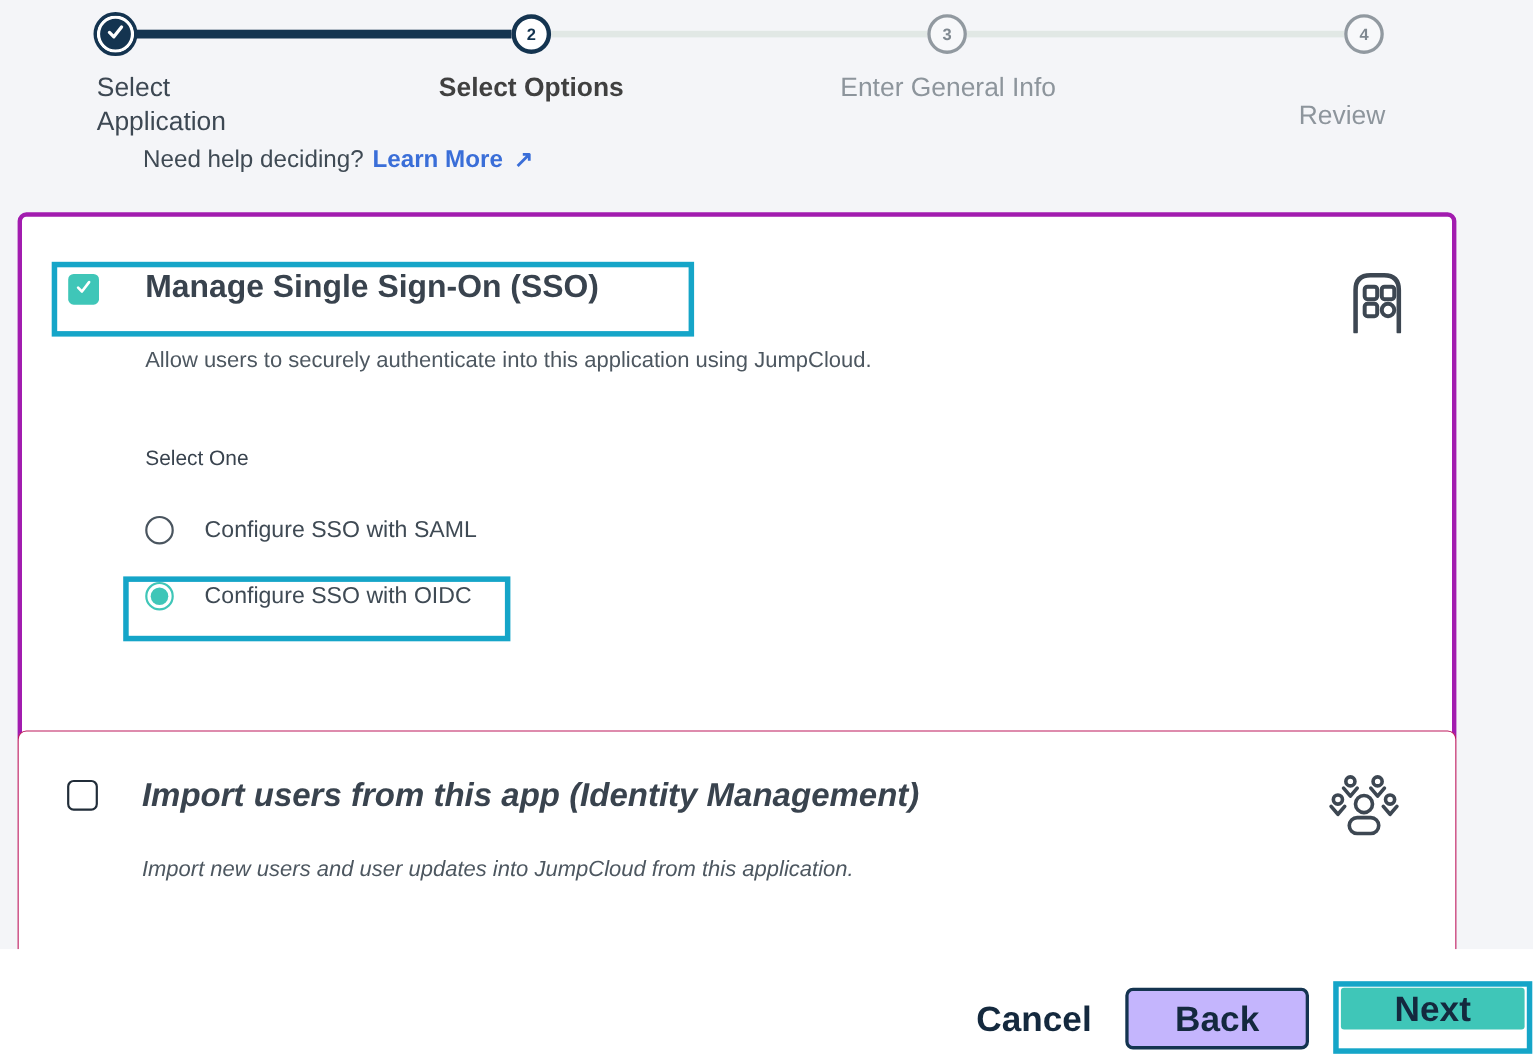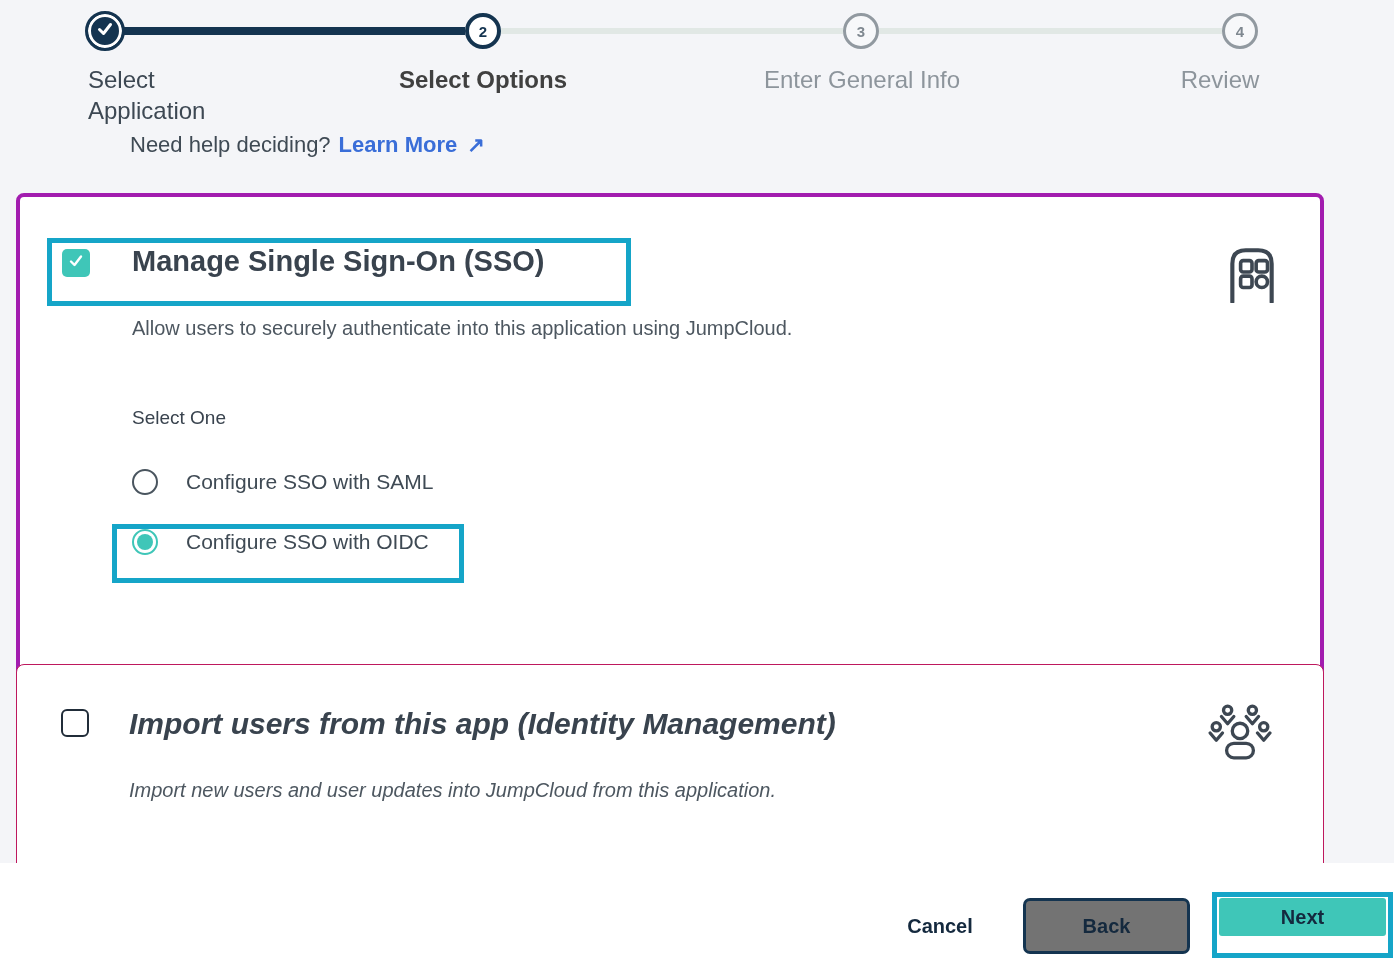--- a/index.html
+++ b/index.html
@@ -55,23 +55,23 @@
   .radio-off{border:2px solid #4a555f;background:#fff;}
   .radio-on{border:2px solid #3fc6b8;background:#fff;display:flex;align-items:center;justify-content:center;}
   .radio-dot{width:16px;height:16px;border-radius:50%;background:#3fc6b8;}
   .radio-label{font-size:21px;color:#3f4a54;}
 
   .card-icon{position:absolute;}
 
   
   .footer{position:absolute;left:0;top:863px;width:1394px;height:97px;background:#fff;}
   .btn{position:absolute;box-sizing:border-box;display:flex;align-items:center;justify-content:center;
-       font-family:"Liberation Sans", sans-serif;font-size:20px;font-weight:600;color:#14293e;cursor:pointer;}
+       font-family:"Liberation Sans", sans-serif;font-size:32px;font-weight:600;color:#14293e;cursor:pointer;}
   .btn-cancel{left:885px;top:45px;width:110px;height:36px;background:transparent;border:none;}
-  .btn-back{left:1023px;top:35px;width:167px;height:56px;background:#737373;
+  .btn-back{left:1023px;top:35px;width:167px;height:56px;background:#c4b5fd;
             border:3px solid #143450;border-radius:7px;}
   .btn-next{left:1219px;top:35px;width:167px;height:38px;background:#3fc6b8;border:none;border-radius:3px;}
 
   
   .hl{position:absolute;border:5px solid #15a5c8;box-sizing:border-box;pointer-events:none;}
   .hl-title{left:47px;top:238px;width:584px;height:68px;}
   .hl-radio{left:112px;top:524px;width:352px;height:59px;}
   .hl-next{left:1212px;top:892px;width:181px;height:66px;}
 </style>
 </head>
@@ -98,21 +98,21 @@
     <div class="step-circle circle-todo" style="left:843px;">
       <span>3</span>
     </div>
     <div class="step-circle circle-todo" style="left:1222px;">
       <span>4</span>
     </div>
 
     <div class="step-label label-done">Select Application</div>
     <div class="step-label label-active">Select Options</div>
     <div class="step-label label-todo" style="left:732px;width:260px;">Enter General Info</div>
-    <div class="step-label label-todo" style="left:1120px;width:200px;">Review</div>
+    <div class="step-label label-todo" style="left:1120px;width:200px;margin-top:26px;">Review</div>
 
     <div class="help-line">
       <span>Need help deciding?</span>
       <span class="help-link">Learn More</span>
       <span class="help-arrow">↗</span>
     </div>
 
     <div class="card card-sso">
       <div class="checkbox checkbox-checked" style="left:42px;top:52px;">
         <span>

